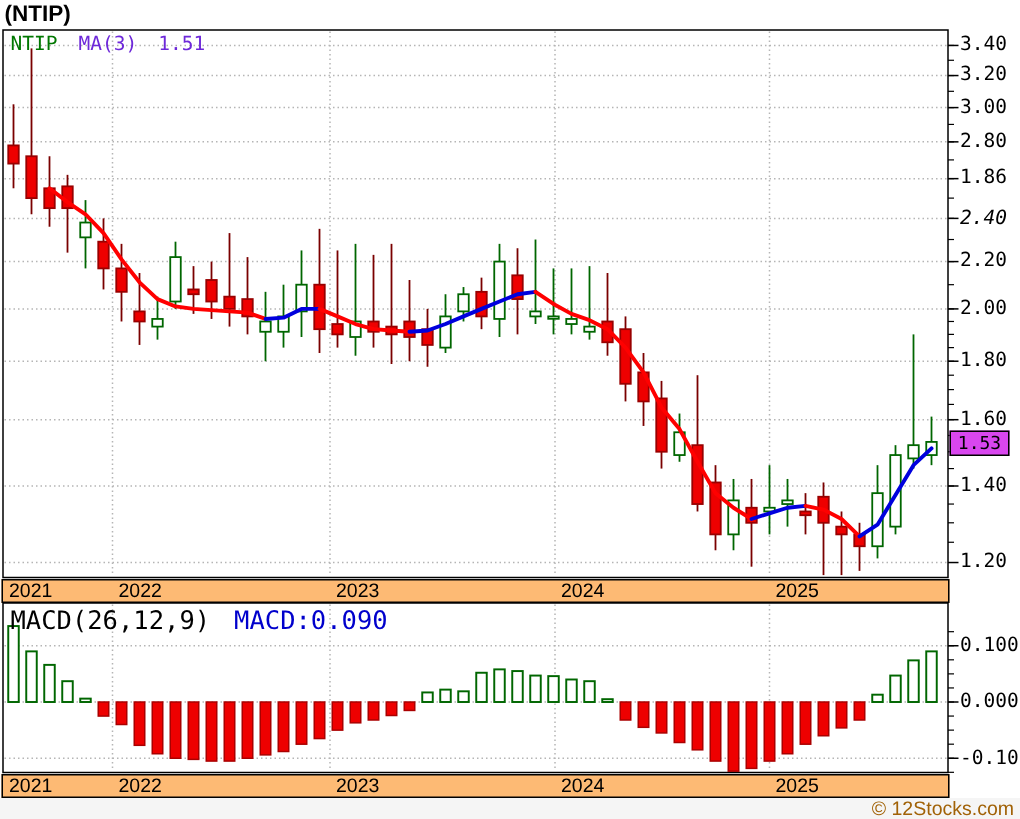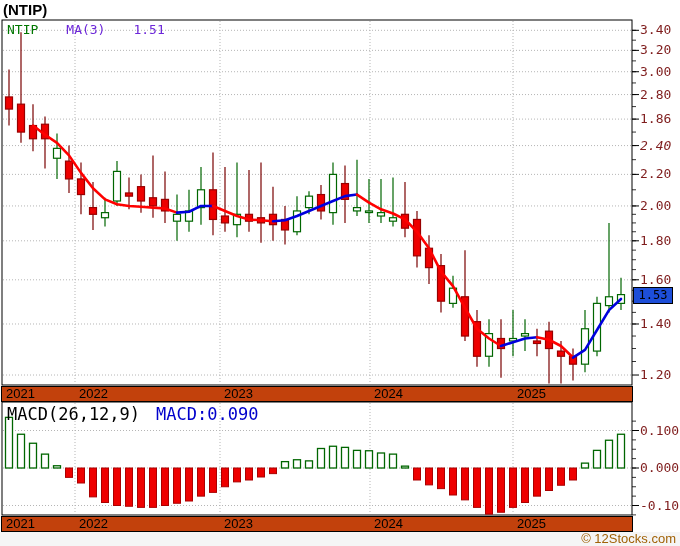--- a/index.html
+++ b/index.html
@@ -1,32 +1,32 @@
 <!DOCTYPE html>
 <html><head>
 <meta charset="utf-8">
 <style>
   html,body{margin:0;padding:0;background:#f5f5f5;}
   #stage{position:relative;width:680px;height:546px;background:#ffffff;overflow:hidden;
          font-family:"Liberation Sans",sans-serif;}
   #chart-svg{position:absolute;left:0;top:0;}
   .hdr{position:absolute;left:3px;top:1px;font-size:15px;font-weight:bold;color:#000;}
   .legend{position:absolute;left:7px;top:22px;font-family:"DejaVu Sans Mono",monospace;
-          font-size:13px;display:flex;gap:28px;}
+          font-size:13px;display:flex;gap:14px;}
   .lg-sym{color:#007700;}
   .lg-ma,.lg-val{color:#6d28d9;}
   .macd-hdr{position:absolute;left:7px;top:404px;font-family:"DejaVu Sans Mono",monospace;
             font-size:17px;display:flex;gap:16px;}
   .macd-name{color:#000;}
   .macd-val{color:#0000cc;}
   .price-label,.macd-tick-label{position:absolute;left:640px;font-family:"DejaVu Sans Mono",monospace;
-      font-size:13px;color:#7f1d1d;line-height:14px;}
-  .badge{position:absolute;left:633px;width:38px;height:15px;background:#1d4ed8;border:1px solid #000;
+      font-size:13px;color:#000000;line-height:14px;}
+  .badge{position:absolute;left:633px;width:38px;height:15px;background:#d946ef;border:1px solid #000;
       font-family:"DejaVu Sans Mono",monospace;font-size:12px;color:#000;text-align:center;line-height:15px;}
-  .band{position:absolute;left:1px;width:630px;height:14px;background:#c2410c;border:1px solid #000;}
+  .band{position:absolute;left:1px;width:630px;height:14px;background:#fdba74;border:1px solid #000;}
   .band-1{top:386px;}
   .band-2{top:516px;}
   .year-label{position:absolute;top:0px;font-size:13px;color:#000;line-height:14px;}
   .footer{position:absolute;right:4px;top:531px;font-size:13px;color:#a16207;}
 </style>
 </head>
 <body>
 
 <div id="stage">
   <svg id="chart-svg" width="680" height="546">

